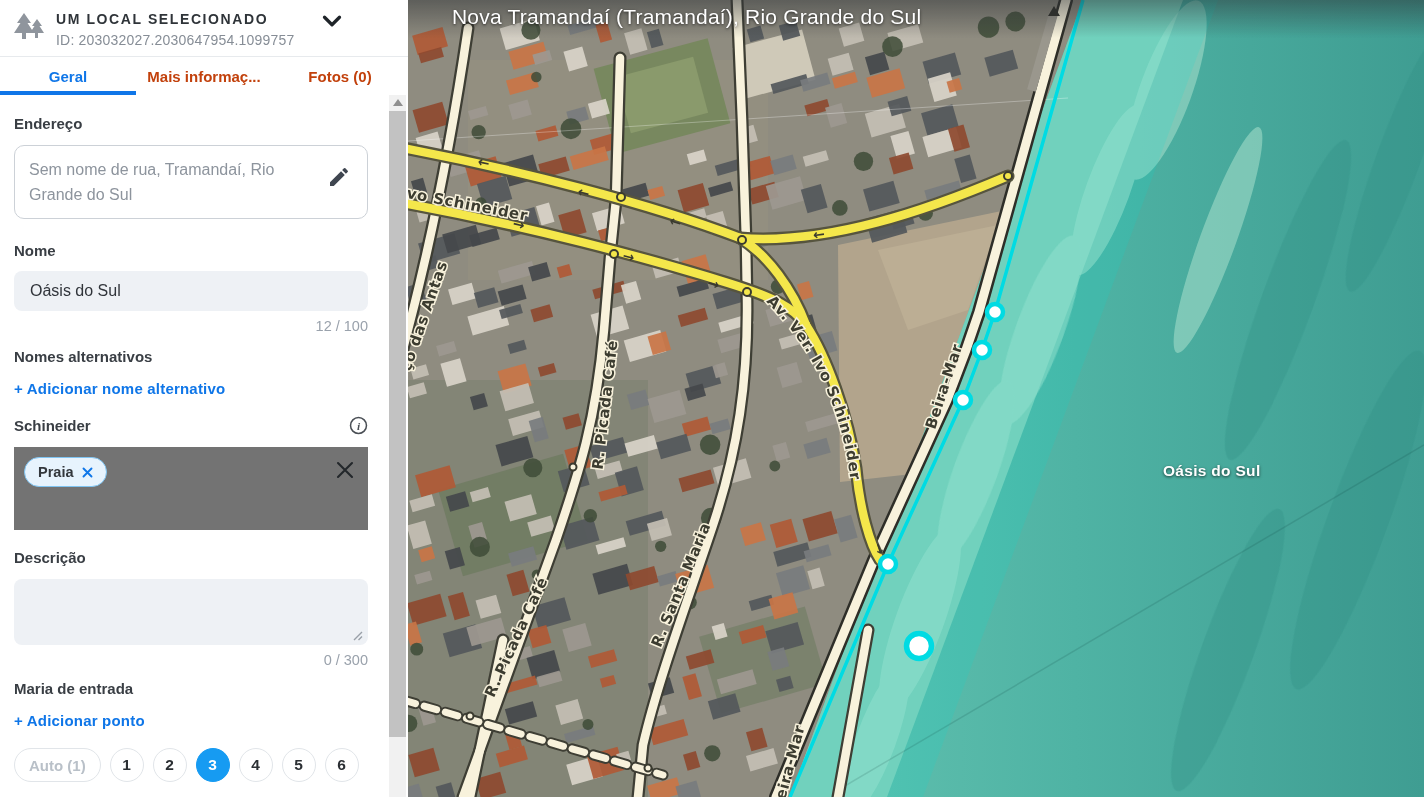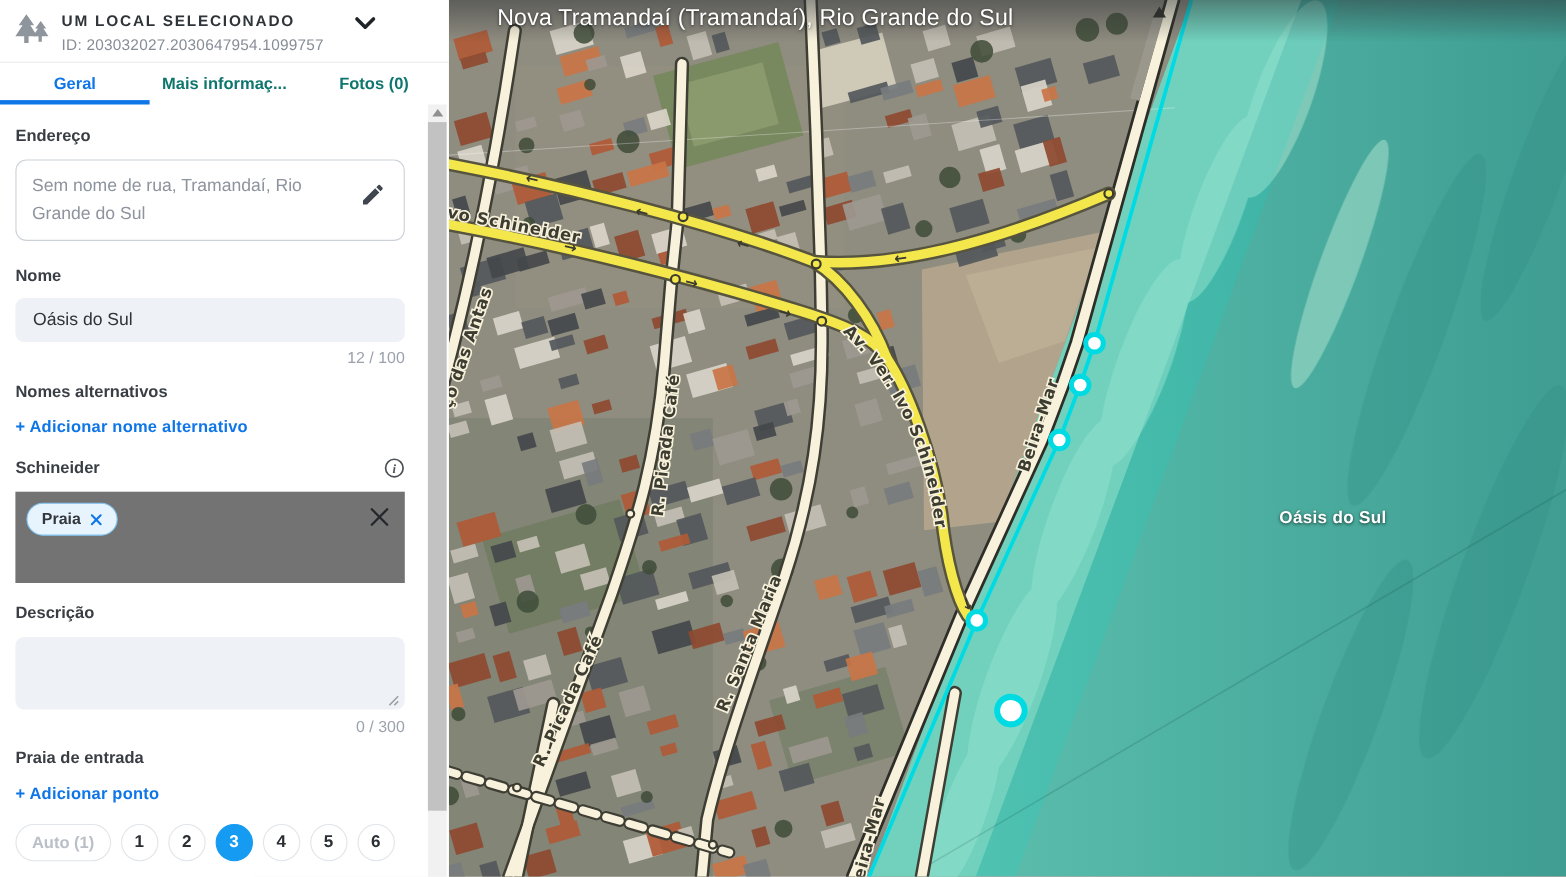--- a/index.html
+++ b/index.html
@@ -9,21 +9,21 @@
   
   .panel { position:absolute; left:0; top:0; width:408px; height:797px; background:#fff; z-index:5; }
   .panel-header { position:relative; padding:9px 14px 8px 12px; display:flex; align-items:flex-start; border-bottom:1px solid #e7eaed; height:57px; }
   .hdr-icon { width:34px; height:36px; margin-right:10px; margin-top:2px; flex:0 0 auto; }
   .hdr-text { flex:1; }
   .hdr-title { font-size:14px; font-weight:700; letter-spacing:1.6px; color:#2f3439; padding-top:2px; }
   .hdr-id { font-size:14px; color:#868d96; margin-top:5px; letter-spacing:.2px; }
   .hdr-chevron { position:absolute; left:322px; top:14px; width:20px; height:14px; cursor:pointer; }
 
   .tabs { display:flex; height:38px; }
-  .tab { flex:1; display:flex; align-items:center; justify-content:center; font-size:15px; font-weight:700; color:#0f766e; position:relative; cursor:pointer; }
+  .tab { flex:1; display:flex; align-items:center; justify-content:center; font-size:15px; font-weight:700; color:#c2410c; position:relative; cursor:pointer; }
   .tab.active { color:#0f76e8; }
   .tab.active::after { content:""; position:absolute; left:0; right:0; bottom:0; height:4px; background:#0f76e8; }
 
   .content { padding:20px 40px 0 14px; }
   .f-label { font-size:15px; font-weight:700; color:#393e44; }
   .addr-box { position:relative; margin-top:13px; border:1.5px solid #ccd1d7; border-radius:10px; padding:11px 52px 11px 14px; min-height:64px; }
   .addr-text { font-size:16px; line-height:25px; color:#8d949d; max-width:274px; }
   .addr-pencil { position:absolute; right:16px; top:19px; width:24px; height:24px; cursor:pointer; }
 
   .sec { margin-top:23px; }
@@ -134,21 +134,21 @@
         <div class="desc-wrap">
           <textarea class="desc-area" style=""></textarea>
           <svg class="desc-grip" width="10" height="10" viewBox="0 0 10 10">
             <path d="M1 9 L9 1 M5.5 9 L9 5.5" stroke="#9aa0a8" stroke-width="1.4"></path>
           </svg>
         </div>
         <div class="counter" style="margin-top:3px;">0 / 300</div>
       </div>
 
       <div class="sec" style="margin-top:12px;">
-        <div class="f-label">Praia de entrada</div>
+        <div class="f-label">Maria de entrada</div>
         <span class="add-link">+ Adicionar ponto</span>
       </div>
 
       <div class="sec" style="margin-top:18px;">
         <div class="pill-row">
           <div class="pill auto">Auto (1)</div>
           <div class="pill">1</div>
           <div class="pill">2</div>
           <div class="pill active">3</div>
           <div class="pill">4</div>

